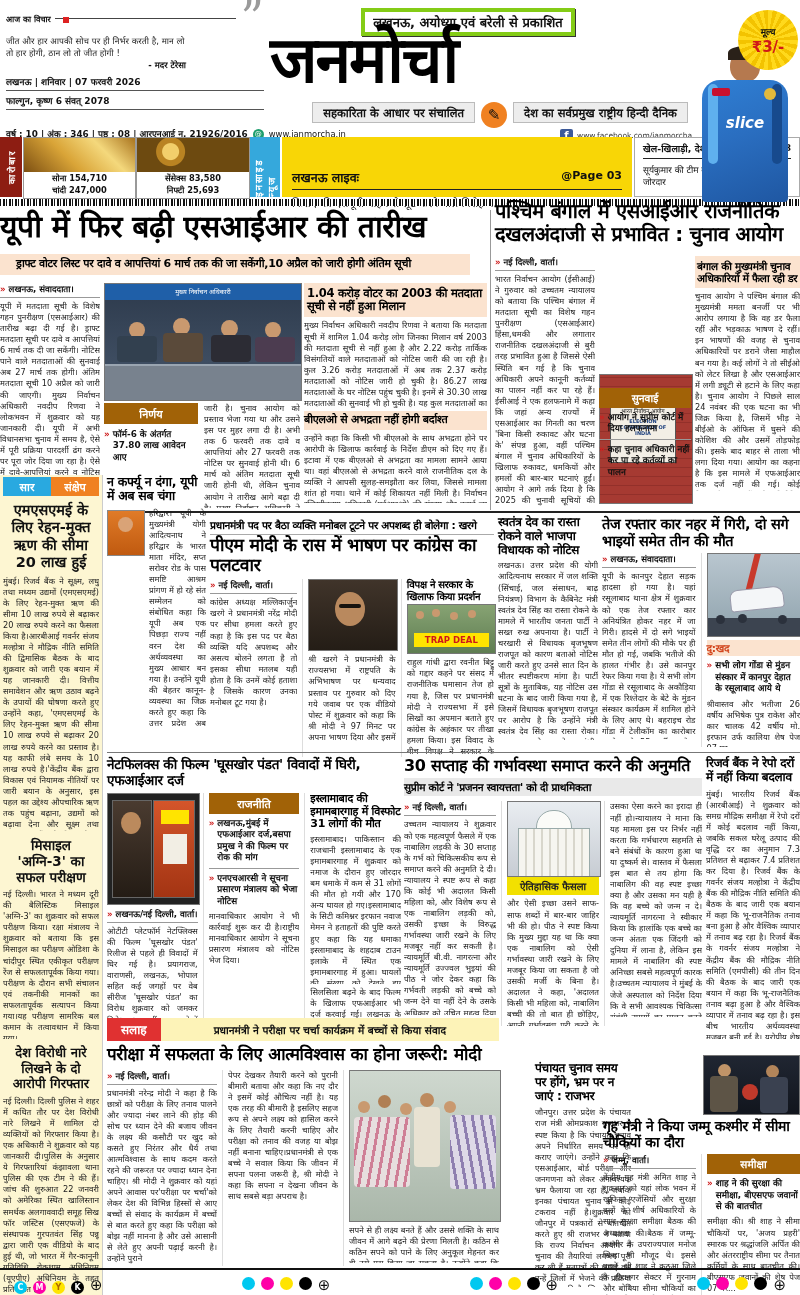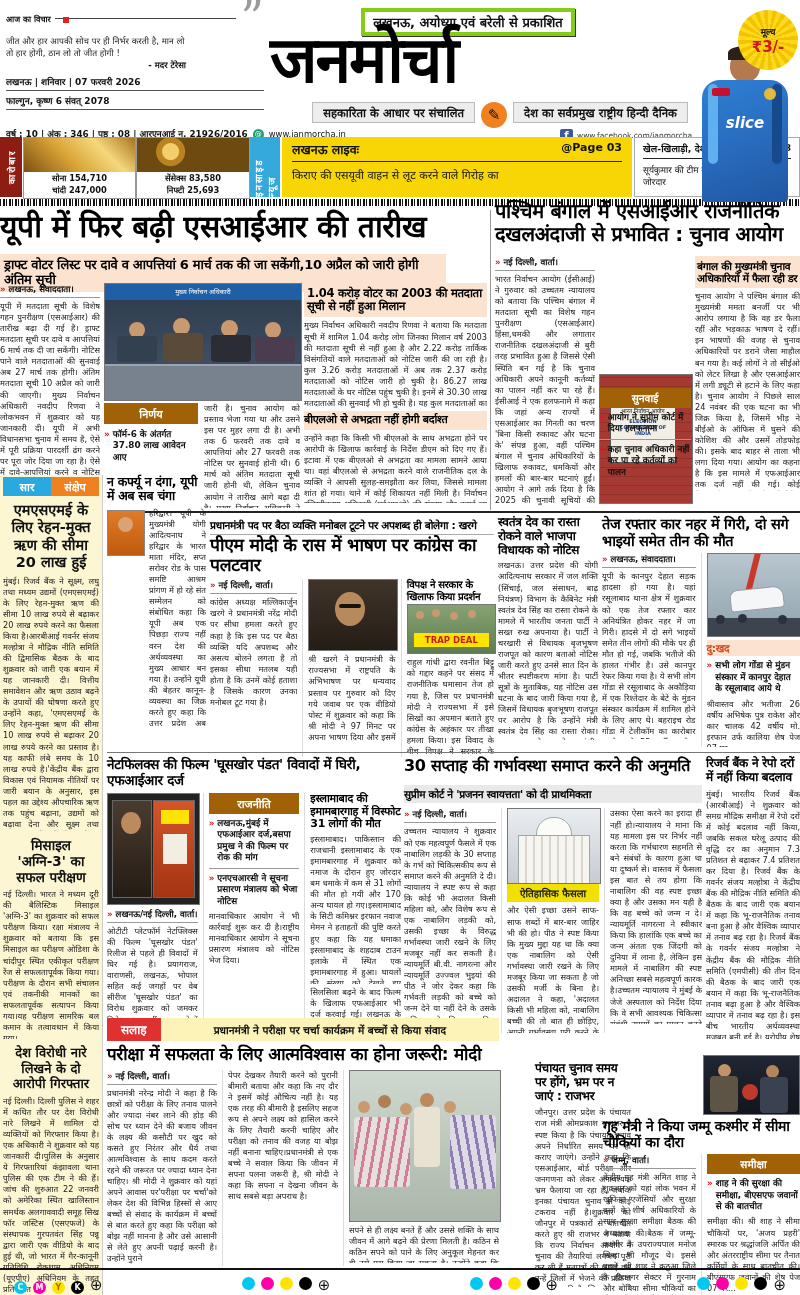--- a/index.html
+++ b/index.html
@@ -100,39 +100,39 @@
     <div style="height:34px;background:radial-gradient(circle at 30% 40%,#f2cf6b 8px,#b98322 9px 14px,#6d4a10 15px),#5a3c0c;"></div>
     <div style="font-size:8.3px;font-weight:bold;text-align:center;line-height:1.45;">
       <div>सेंसेक्स 83,580</div>
       <div>निफ्टी 25,693</div>
     </div>
   </div>
 
   <div class="abs vert" style="left:250px;top:137px;width:30px;height:60px;background:#35a8dc;color:#fff;font-size:9.5px;">इनसाइड न्यूज</div>
 
   <div class="abs" style="left:282px;top:137px;width:350px;height:60px;background:#f8d606;padding:4px 10px;box-sizing:border-box;">
-    <div style="display:flex;justify-content:space-between;border-bottom:1.5px solid #222;padding-bottom:3px;">
+    <div style="display:flex;justify-content:space-between;border-bottom:1.5px solid #222;padding-bottom:3px;margin-top:28px;">
       <span style="font-weight:bold;font-size:12.5px;">लखनऊ लाइवः</span>
       <span style="font-weight:bold;font-size:11px;">@Page 03</span>
     </div>
     <div style="font-size:11px;padding-top:5px;">किराए की एसयूवी वाहन से लूट करने वाले गिरोह का</div>
   </div>
 
   <div class="abs" style="left:634px;top:137px;width:166px;height:60px;background:#fff;border:1px solid #aaa;padding:4px 8px;box-sizing:border-box;">
     <div style="display:flex;justify-content:space-between;border-bottom:1.5px solid #222;padding-bottom:3px;">
       <span style="font-weight:bold;font-size:9.5px;">खेल-खिलाड़ी, देश-विदेश @</span>
       <span style="font-weight:bold;font-size:9.5px;">Page 08</span>
     </div>
     <div style="font-size:8.8px;padding-top:5px;">सूर्यकुमार की टीम की आज अमेरिका से होगी जोरदार</div>
   </div>
 
   <div class="abs" style="left:0;top:199px;width:800px;height:7px;background:repeating-linear-gradient(90deg,#111 0 1px,#fff 1px 3px,#111 3px 5px,#fff 5px 6px);"></div>
 
   <div class="abs hl" style="left:0;top:210px;width:487px;font-size:30px;font-weight:900;">यूपी में फिर बढ़ी एसआईआर की तारीख</div>
-  <div class="abs peach hl" style="left:0;top:254px;width:438px;font-size:13px;padding:4px 4px;">ड्राफ्ट वोटर लिस्ट पर दावे व आपत्तियां 6 मार्च तक की जा सकेंगी,10 अप्रैल को जारी होगी अंतिम सूची</div>
+  <div class="abs peach hl" style="left:0;top:254px;width:438px;font-size:11px;padding:4px 16px;">ड्राफ्ट वोटर लिस्ट पर दावे व आपत्तियां 6 मार्च तक की जा सकेंगी,10 अप्रैल को जारी होगी अंतिम सूची</div>
 
   <div class="abs" style="left:0;top:283px;width:100px;height:225px;">
     <div class="byline"><span class="mk">»</span> <span>लखनऊ, संवाददाता।</span></div>
     <div class="txt" style="height:205px;">यूपी में मतदाता सूची के विशेष गहन पुनरीक्षण (एसआईआर) की तारीख बढ़ा दी गई है। ड्राफ्ट मतदाता सूची पर दावे व आपत्तियां 6 मार्च तक दी जा सकेंगी। नोटिस पाने वाले मतदाताओं की सुनवाई अब 27 मार्च तक होगी। अंतिम मतदाता सूची 10 अप्रैल को जारी की जाएगी। मुख्य निर्वाचन अधिकारी नवदीप रिणवा ने लोकभवन में शुक्रवार को यह जानकारी दी। यूपी में अभी विधानसभा चुनाव में समय है, ऐसे में पूरी प्रक्रिया पारदर्शी ढंग करने पर पूरा जोर दिया जा रहा है। ऐसे में दावे-आपत्तियां करने व नोटिस पर सुनवाई के लिए लोगों को और समय देने का फैसला किया गया है।उन्होंने बताया कि मतदाता सूची को शुद्ध, अद्यतन और त्रुटिरहित बनाने के उद्देश्य से व्यापक स्तर पर दावा-आपत्ति और मैपिंग की प्रक्रिया</div>
   </div>
 
   <div class="abs photo" style="left:104px;top:283px;width:196px;height:116px;background:linear-gradient(#2d3a4c,#46566b);">
     <div style="position:absolute;left:0;top:0;right:0;height:16px;background:#1f5fa8;color:#fff;font-size:6.5px;text-align:center;line-height:16px;">मुख्य निर्वाचन अधिकारी</div>
     <div class="head-circle" style="left:24px;top:38px;width:16px;height:16px;"></div>
     <div class="head-circle" style="left:68px;top:34px;width:17px;height:17px;"></div>
@@ -317,21 +317,21 @@
       <div>
         <div class="hl" style="font-size:11px;">इस्लामाबाद की इमामबारगाह में विस्फोट 31 लोगों की मौत</div>
         <div class="txt" style="height:150px;margin-top:3px;">इस्लामाबाद। पाकिस्तान की राजधानी इस्लामाबाद के एक इमामबारगाह में शुक्रवार को नमाज के दौरान हुए जोरदार बम धमाके में कम से 31 लोगों की मौत हो गयी और 170 अन्य घायल हो गए।इस्लामाबाद के सिटी कमिश्नर इरफान नवाज मेमन ने हताहतों की पुष्टि करते हुए कहा कि यह धमाका इस्लामाबाद के शहदाब टाउन इलाके में स्थित एक इमामबारगाह में हुआ। घायलों की संख्या को देखते हुए अधिकारियों ने आस-पास के सभी बड़े अस्पतालों में इमरजेंसी लगा दी।उन्होंने कहा कि घायलों का इलाज इस्लामाबाद और पास के रावलपिंडी शहर के अलग-अलग अस्पतालों में चल रहा है और मरने वालों की संख्या और बढ़ सकती है शेष पेज 07 पर..</div>
         <div class="txt" style="height:46px;margin-top:3px;">सिलसिला बढ़ने के बाद फिल्म के खिलाफ एफआईआर भी दर्ज करवाई गई। लखनऊ के हजरतगंज थाने में मुख्यमंत्री योगी आदित्यनाथ के निर्देश पर फिल्म के खिलाफ एफआईआर दर्ज की गई है।इसके साथ ही शेष पेज 07 पर..</div>
       </div>
     </div>
   </div>
 
   <div class="abs" style="left:404px;top:757px;width:298px;height:296px;">
     <div class="hl" style="font-size:16px;font-weight:900;">30 सप्ताह की गर्भावस्था समाप्त करने की अनुमति</div>
-    <div class="hl" style="font-size:10.5px;background:#e9e9e9;padding:3px 0;margin-top:10px;">सुप्रीम कोर्ट ने 'प्रजनन स्वायत्तता' को दी प्राथमिकता</div>
+    <div class="hl" style="font-size:10.5px;background:#e9e9e9;padding:3px 0;margin-top:3px;">सुप्रीम कोर्ट ने 'प्रजनन स्वायत्तता' को दी प्राथमिकता</div>
     <div class="cols" style="margin-top:5px;">
       <div>
         <div class="byline"><span class="mk">»</span> <span>नई दिल्ली, वार्ता।</span></div>
         <div class="txt" style="height:196px;">उच्चतम न्यायालय ने शुक्रवार को एक महत्वपूर्ण फैसले में एक नाबालिग लड़की के 30 सप्ताह के गर्भ को चिकित्सकीय रूप से समाप्त करने की अनुमति दे दी।न्यायालय ने स्पष्ट रूप से कहा कि कोई भी अदालत किसी महिला को, और विशेष रूप से एक नाबालिग लड़की को, उसकी इच्छा के विरुद्ध गर्भावस्था जारी रखने के लिए मजबूर नहीं कर सकती है। न्यायमूर्ति बी.वी. नागरत्ना और न्यायमूर्ति उज्ज्वल भुइयां की पीठ ने जोर देकर कहा कि गर्भवती लड़की को बच्चे को जन्म देने या नहीं देने के उसके अधिकार को उचित महत्व दिया जाना चाहिए, खासकर तब जब उसका मन नहीं हो कि वह बच्चे को जन्म दे</div>
       </div>
       <div>
         <div class="photo" style="width:100%;height:74px;background:linear-gradient(#e9edf1,#c7ccd3);">
           <div style="position:absolute;left:28px;top:8px;width:34px;height:18px;background:#fbfbf8;border-radius:17px 17px 0 0;border:1px solid #9aa;"></div>
           <div style="position:absolute;left:10px;top:26px;width:70px;height:48px;background:repeating-linear-gradient(90deg,#f6f5f0 0 6px,#d8d6cc 6px 8px);border:1px solid #9aa;"></div>
         </div>

